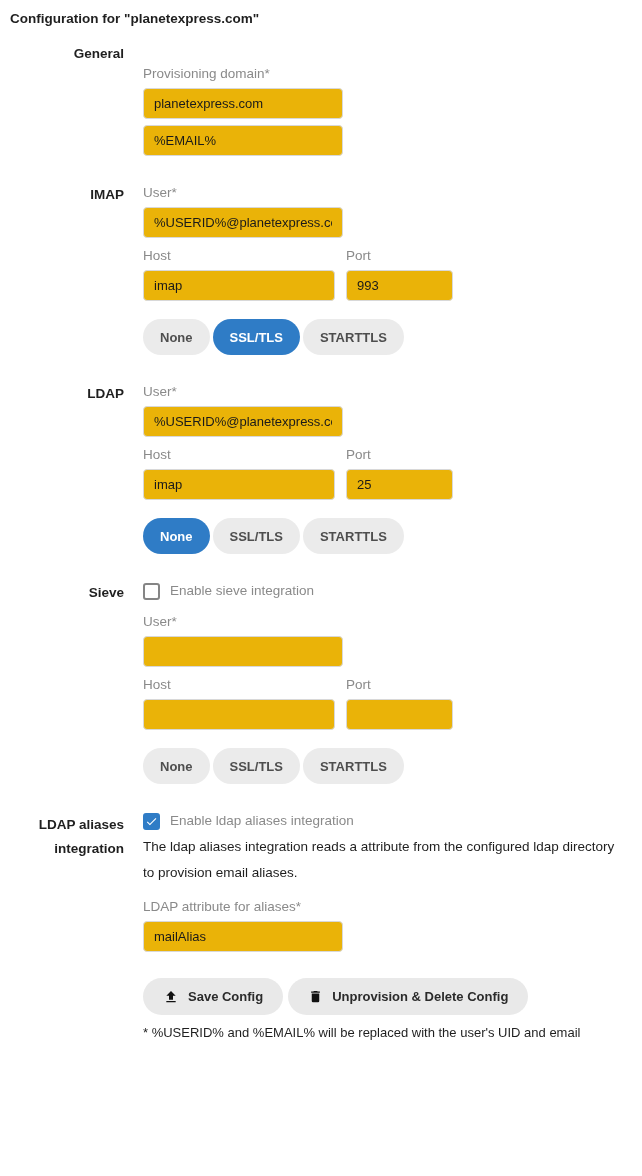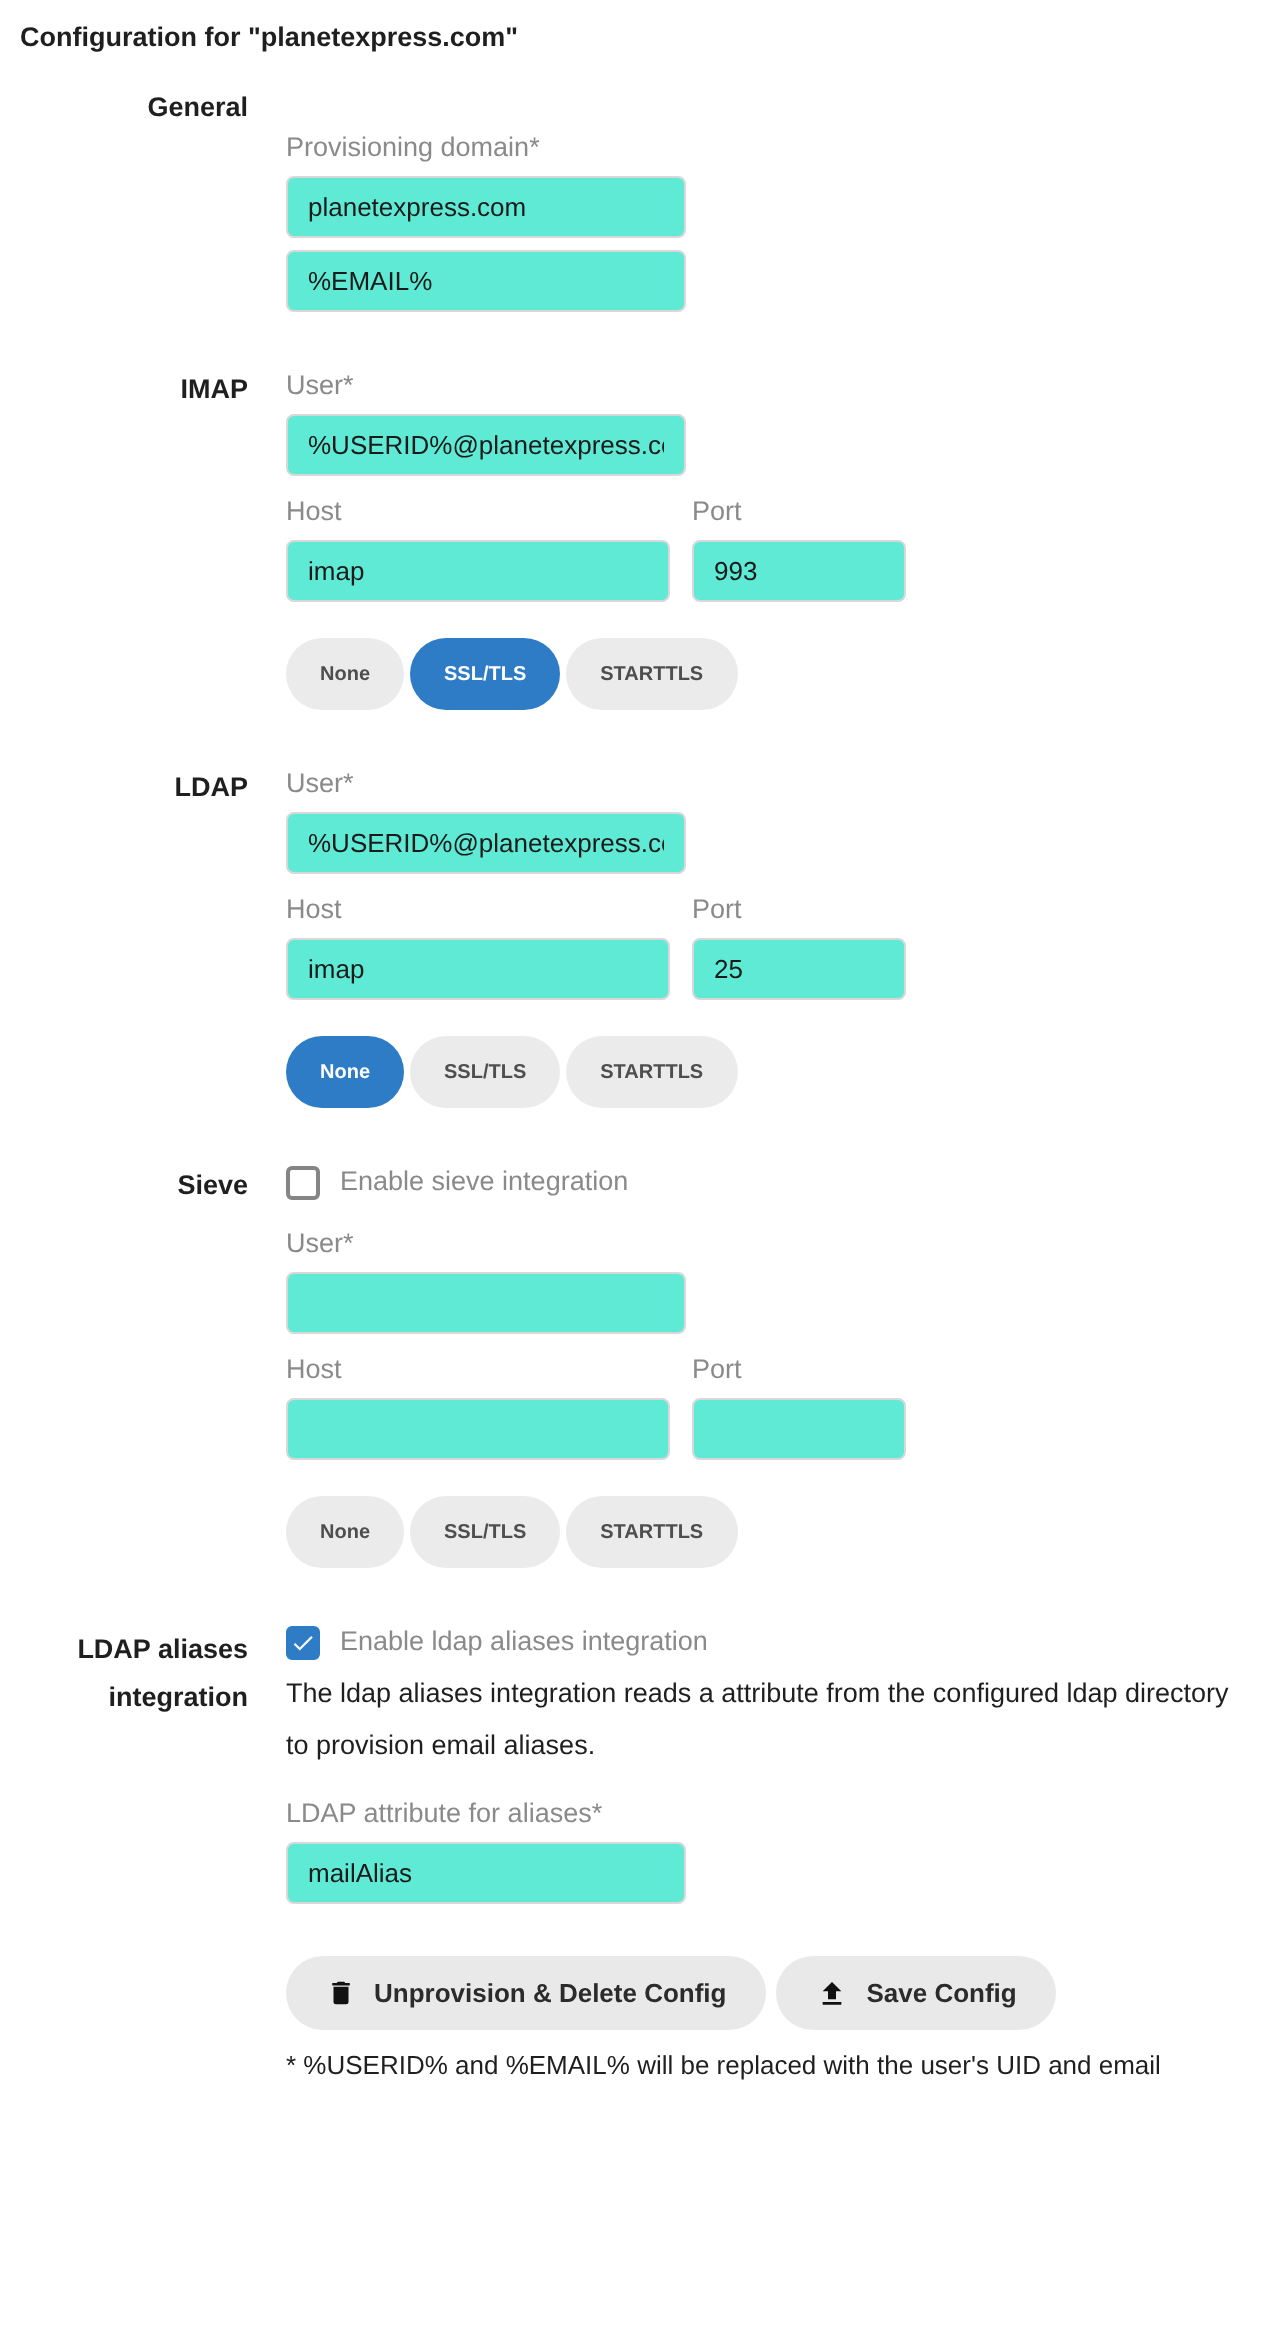--- a/index.html
+++ b/index.html
@@ -25,32 +25,32 @@
     margin:13px 0 0 0;
   }
   .field-label.first { margin-top:0; }
   .general .field-label.first { margin-top:22px; }
 
   input.text {
     display:block; margin-top:6px;
     width:200px; height:31px;
     border:1px solid var(--input-border); border-radius:4px;
     padding:0 10px; font-family:inherit; font-size:13px; color:#1a1a1a;
-    outline:none; background:#5eead4;
+    outline:none; background:#eab308;
   }
   .hp-row { display:flex; gap:11px; margin-top:10px;align-items:flex-end; }
   .hp-col .field-label { margin-top:0; }
   .hp-col input.host { width:192px; }
   .hp-col input.port { width:107px; }
 
   .pills { display:flex; gap:3px; margin-top:18px; }
   .pill {
     height:36px; border:none; border-radius:18px; padding:0 17px;
     background:var(--pill-bg); color:#4e4e4e;
-    font-family:inherit; font-size:10px; font-weight:bold; cursor:pointer;
+    font-family:inherit; font-size:13px; font-weight:bold; cursor:pointer;
   }
   .pill.active { background:var(--accent); color:#fff; }
 
   .checkbox-row { display:flex; align-items:flex-start; height:18px; }
   .checkbox {
     flex:none; width:17px; height:17px;
     border:2px solid #858585; border-radius:3px; background:#fff;
     display:flex; align-items:center; justify-content:center; cursor:pointer;
   }
   .checkbox svg { display:none; }
@@ -184,29 +184,29 @@
       <div class="field-label">LDAP attribute for aliases*</div>
       <input class="text" type="text" value="mailAlias" style="">
     </div>
   </div>
 
   <div class="section actions">
     <div class="section-label"></div>
     <div class="section-content">
       <div class="buttons-row">
         <button class="btn">
+          <svg width="16" height="16" viewBox="0 0 24 24">
+              <path fill="#111" d="M9,16V10H5L12,3L19,10H15V16H9M5,20V18H19V20H5Z"></path>
+            </svg>
+          <span>Save Config</span>
+        </button>
+        <button class="btn">
           <svg width="15" height="15" viewBox="0 0 24 24">
               <path fill="#111" d="M19,4H15.5L14.5,3H9.5L8.5,4H5V6H19V4M6,19A2,2 0 0,0 8,21H16A2,2 0 0,0 18,19V7H6V19Z"></path>
             </svg>
           <span>Unprovision &amp; Delete Config</span>
         </button>
-        <button class="btn">
-          <svg width="16" height="16" viewBox="0 0 24 24">
-              <path fill="#111" d="M9,16V10H5L12,3L19,10H15V16H9M5,20V18H19V20H5Z"></path>
-            </svg>
-          <span>Save Config</span>
-        </button>
       </div>
       <div class="footnote">* %USERID% and %EMAIL% will be replaced with the user's UID and email</div>
     </div>
   </div>
 
 </div>
 
 </body></html>

